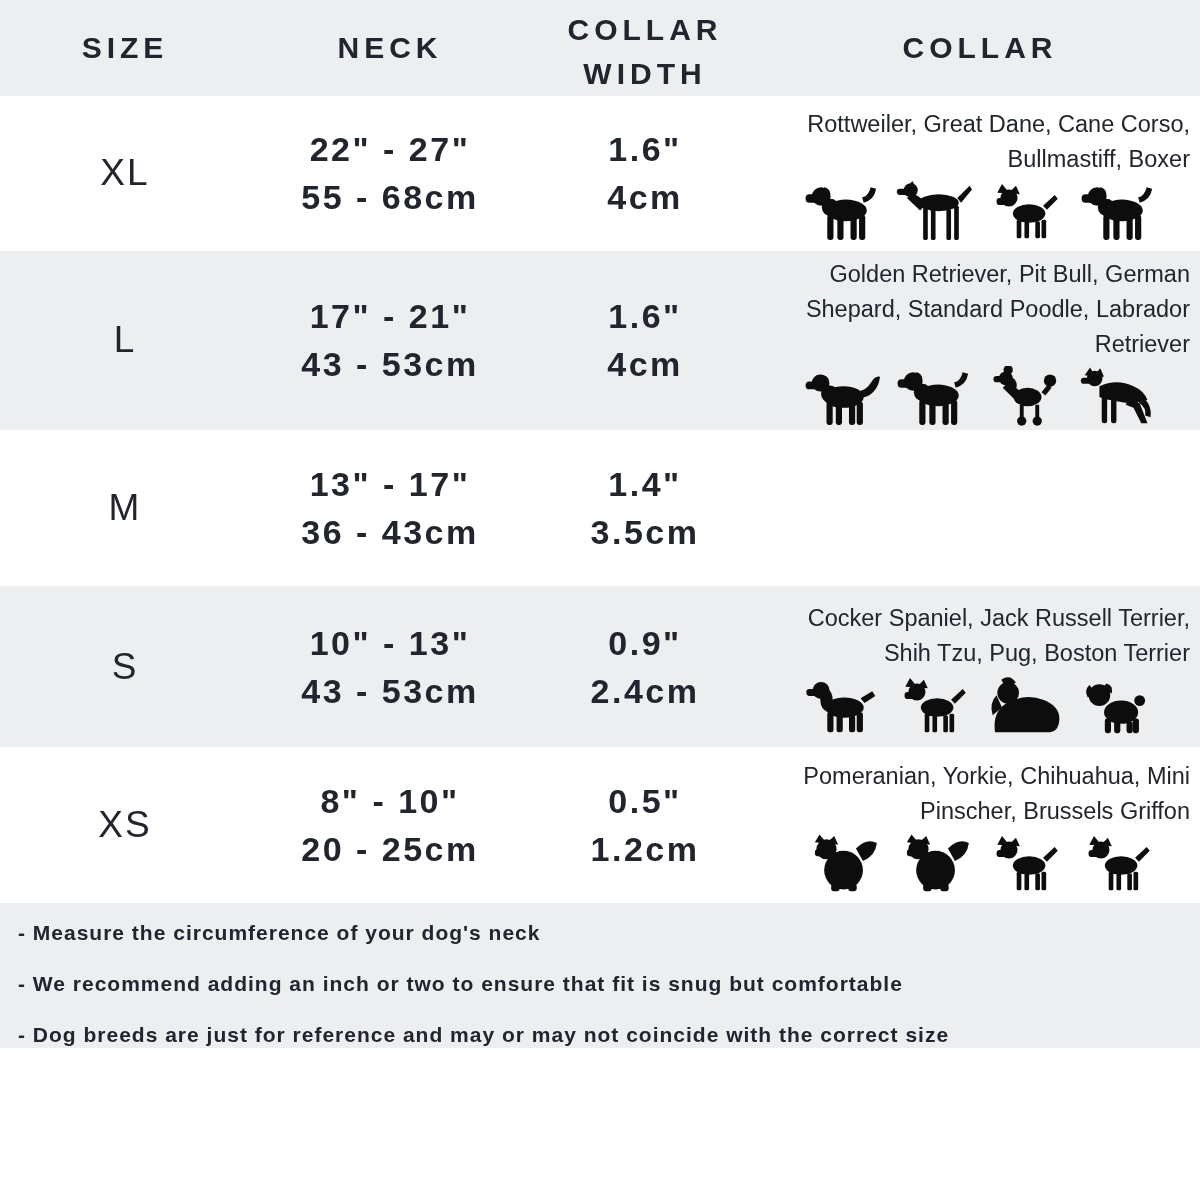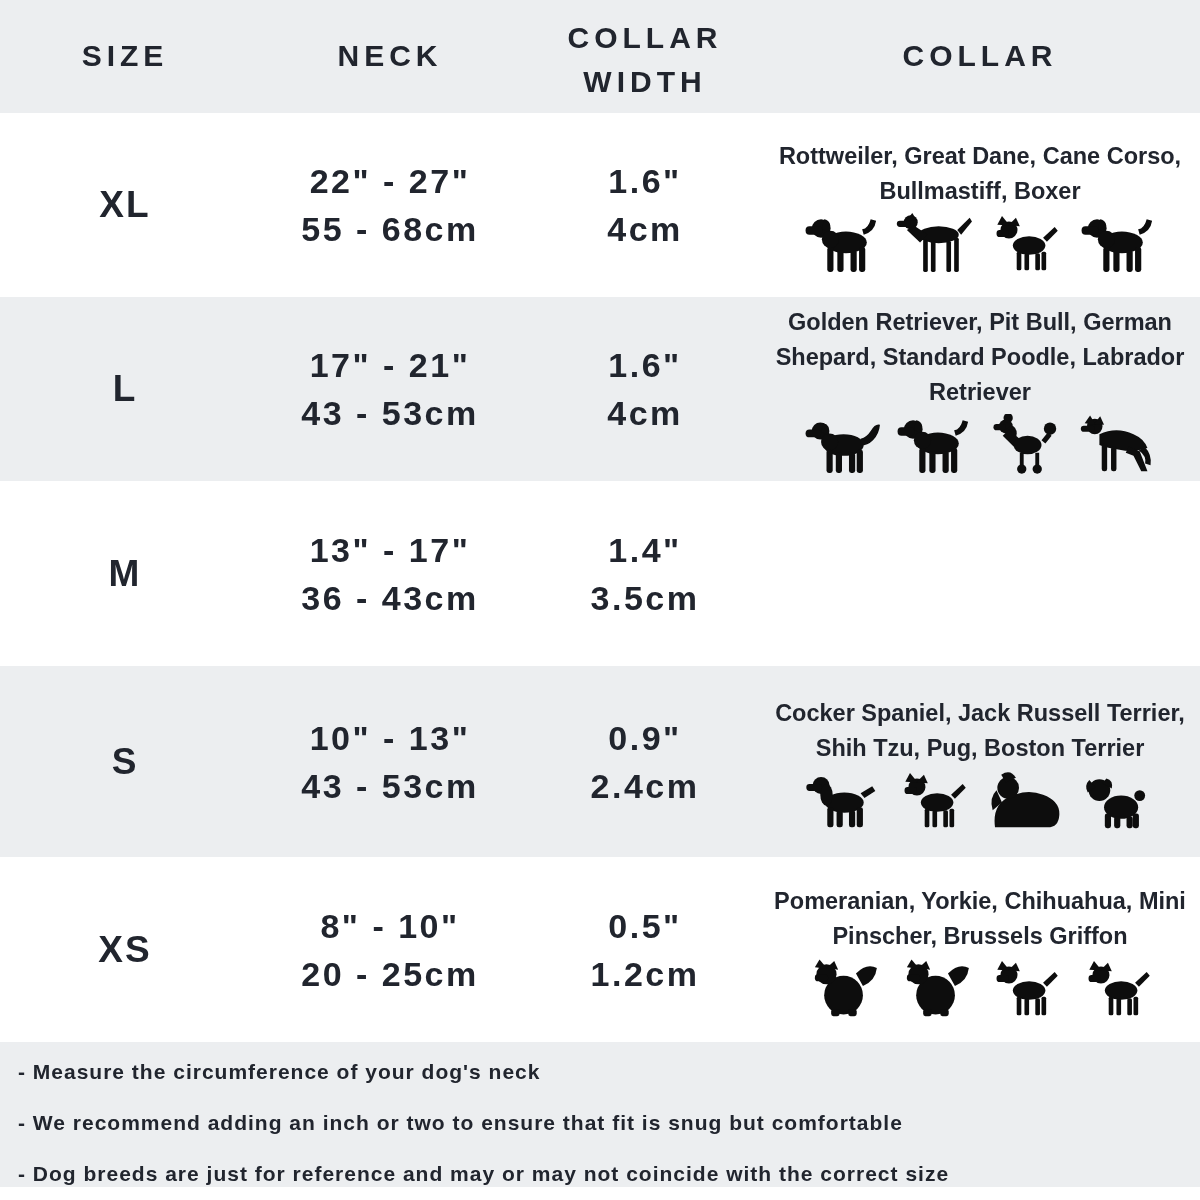--- a/index.html
+++ b/index.html
@@ -3,21 +3,21 @@
 <meta charset="utf-8">
 <style>
   * { box-sizing: border-box; margin: 0; padding: 0; }
   html, body { width: 1200px; height: 1200px; }
   body {
     font-family: "Liberation Sans", "DejaVu Sans", sans-serif;
     background: #ffffff;
     color: #21252e;
     overflow: hidden;
   }
-  .sheet { width: 1200px; height: 1187px; display: flex; flex-direction: column; }
+  .sheet { width: 1200px; height: 1048px; display: flex; flex-direction: column; }
   .gray { background: #eceef0; }
   .white { background: #ffffff; }
 
   
   .cols { display: grid; grid-template-columns: 250px 280px 230px 440px; }
 
   
   .thead { height: 118px; align-items: center; }
   .hcell {
     text-align: center;
@@ -27,31 +27,31 @@
     line-height: 44px;
   }
   .hcell.wrapme { max-width: 180px; justify-self: center; margin-top: 8px; }
 
   
   .trow { height: 193px; align-items: center; }
   .trow.r-xl { height: 192px; }
   .trow.r-s  { height: 200px; }
   .c { display: flex; flex-direction: column; align-items: center; justify-content: center; }
   .c-size {
-    font-size: 37px; font-weight: 700; letter-spacing: 2px; text-align: center;
+    font-size: 37px; font-weight: 400; letter-spacing: 2px; text-align: center;
   }
   .num {
     font-size: 34px; font-weight: 800; letter-spacing: 2.5px; line-height: 48px;
     white-space: nowrap;
   }
   .c-breeds { padding: 6px 6px 2px 6px; }
   .btext {
-    text-align: center;
+    text-align: right;
     font-size: 23.5px;
-    font-weight: 700;
+    font-weight: 400;
     line-height: 35px;
     max-width: 420px;
   }
   .dogs {
     display: flex; align-items: flex-end; justify-content: center;
     gap: 10px; margin-top: 4px;
   }
   svg.dog { width: 82px; height: 62px; fill: #0d0d0d; flex: 0 0 auto; }
 
   

